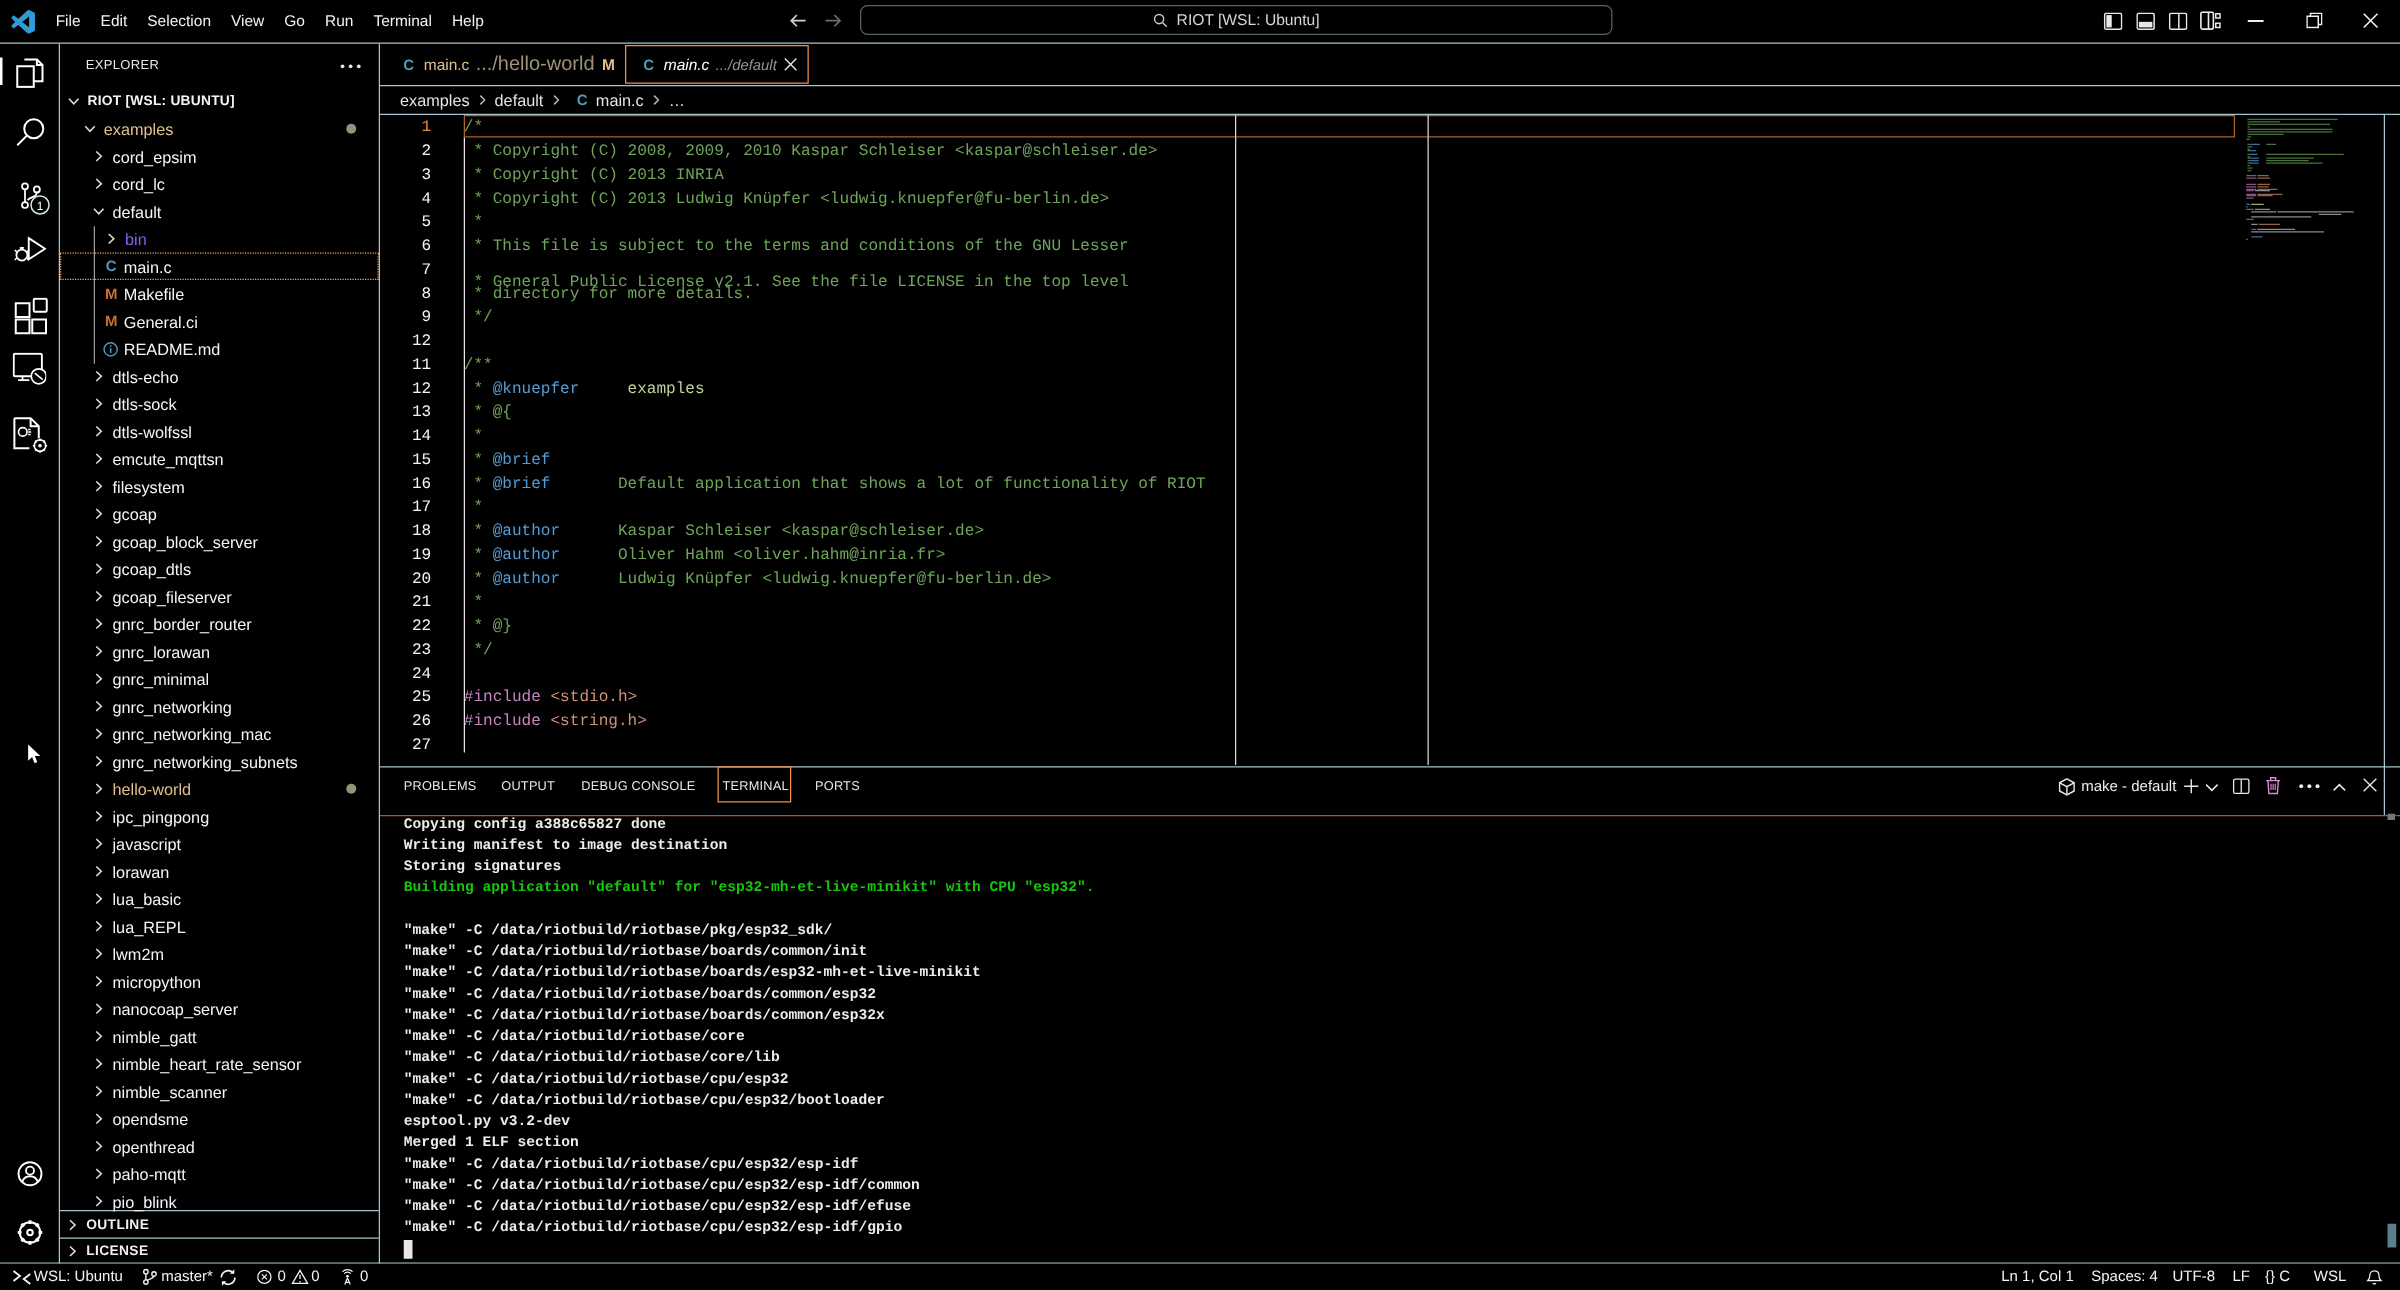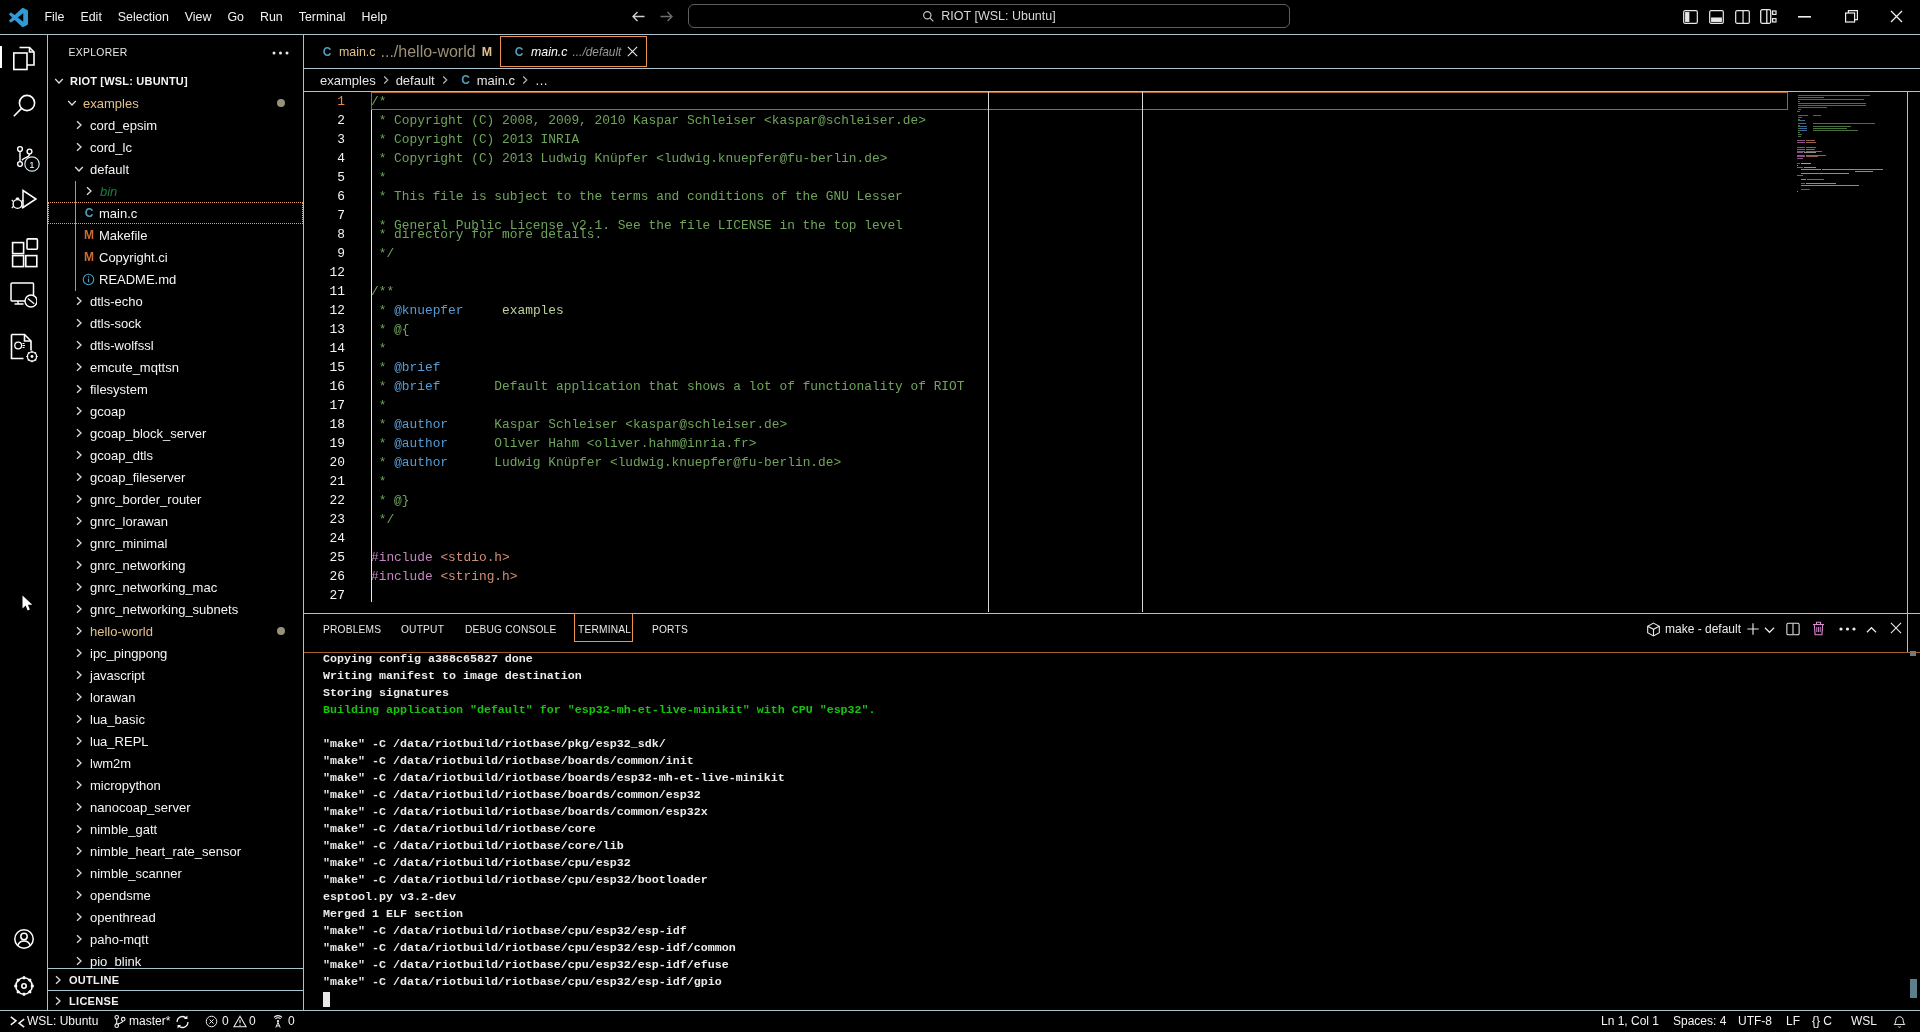--- a/index.html
+++ b/index.html
@@ -14,21 +14,21 @@
 
 
 .ab-ico { position:absolute; left:12px; }
 
 
 .trow { position:absolute; left:48px; width:255px; height:22px; display:flex; align-items:center; font-size:13px; }
 .trow.sel { outline:1px dotted #e8a262; outline-offset:-1px; }
 .tl { color:#f5f5f5; white-space:pre; }
 .tl.root { font-weight:bold; font-size:11px; letter-spacing:0.2px; }
 .tl.mod { color:#E2C08D; }
-.tl.dim { color:#15803d;font-style:italic; }
+.tl.dim { color:#8b5cf6; }
 .tw { width:16px; height:16px; flex:0 0 16px; margin-right:3px; }
 .fic { width:16px; flex:0 0 16px; margin-right:2px; font-weight:bold; font-size:12px; text-align:center; }
 .fiv { width:15px; height:15px; flex:0 0 15px; margin-right:3px; }
 .gdot { width:8px; height:8px; border-radius:4px; background:#97917c; position:absolute; right:18px; top:7px; }
 
 
 .ln { position:absolute; width:41px; left:304px; text-align:right; height:19px; line-height:19px; font-family:"Liberation Mono",monospace; font-size:12.85px; color:#f5f5f5; }
 .ln.act { color:#e88c3a; }
 .cl { position:absolute; left:371px; height:19px; line-height:19px; font-family:"Liberation Mono",monospace; font-size:12.85px; white-space:pre; }
 .c { color:#6fa55b; } .b { color:#569CD6; } .n { color:#bdd09b; } .m { color:#C586C0; } .s { color:#CE9178; } .d { color:#ddd; }
@@ -222,21 +222,21 @@
 <div class="trow sel" style="top:202px;padding-left:33px">
     <span class="fic" style="color:#519aba">C</span>
     <span class="tl">main.c</span>
   </div>
 <div class="trow" style="top:224px;padding-left:33px">
     <span class="fic" style="color:#cc6d33">M</span>
     <span class="tl">Makefile</span>
   </div>
 <div class="trow" style="top:246px;padding-left:33px">
     <span class="fic" style="color:#cc6d33">M</span>
-    <span class="tl">Copyright.ci</span>
+    <span class="tl">General.ci</span>
   </div>
 <div class="trow" style="top:268px;padding-left:33px">
     <svg class="fiv" viewBox="0 0 16 16">
       <circle cx="8" cy="8" r="5.6" fill="none" stroke="#519aba" stroke-width="1.2"></circle>
       <rect x="7.4" y="7" width="1.3" height="4" fill="#519aba"></rect>
       <rect x="7.4" y="4.6" width="1.3" height="1.4" fill="#519aba"></rect>
     </svg>
     <span class="tl">README.md</span>
   </div>
 <div class="trow" style="top:290px;padding-left:23px">

